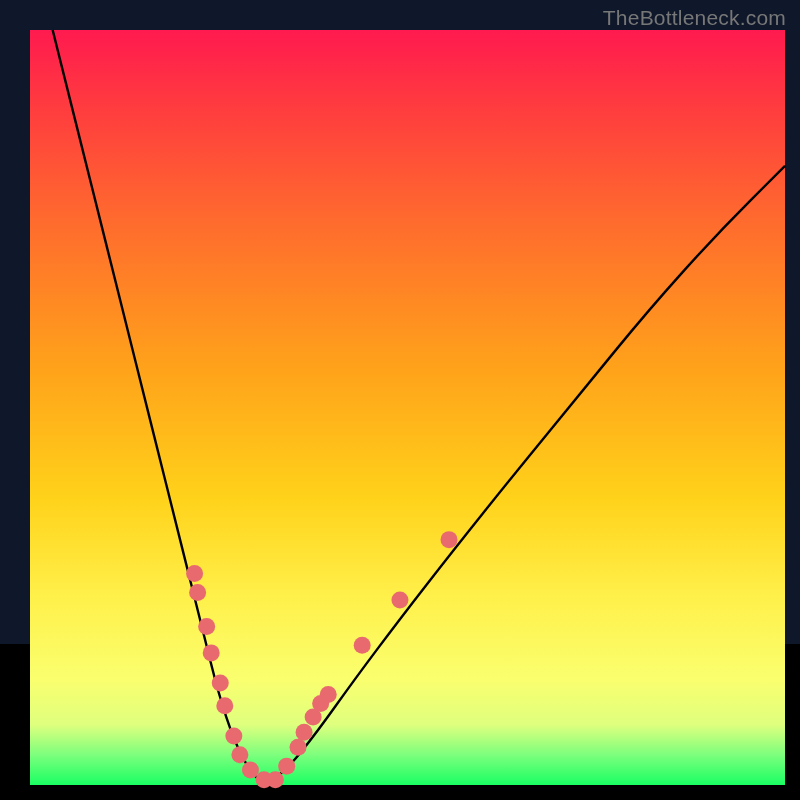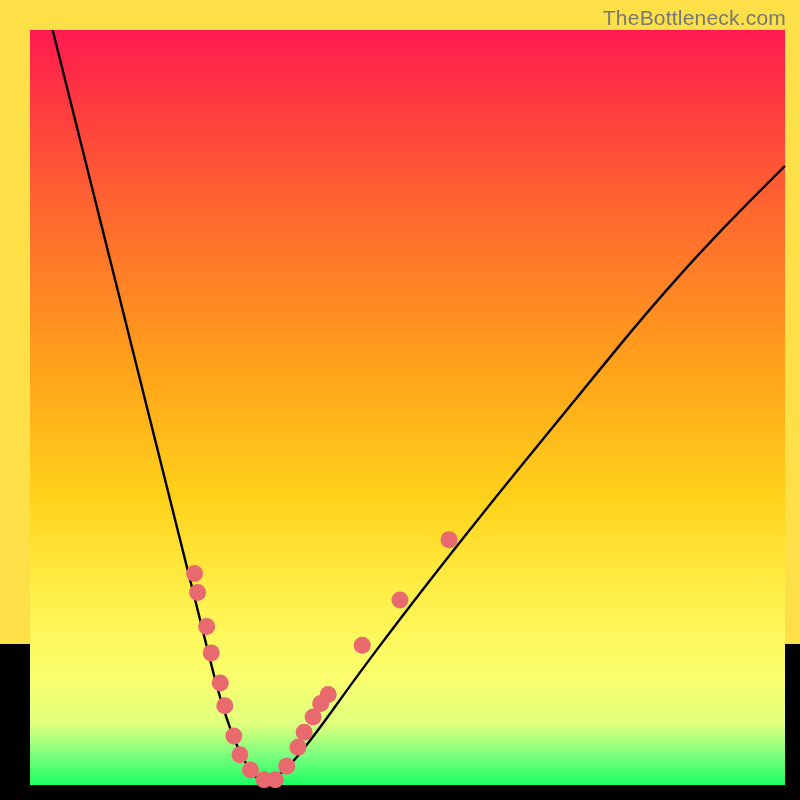--- a/index.html
+++ b/index.html
@@ -8,21 +8,21 @@
     width: 800px;
     height: 800px;
     background: #000;
     overflow: hidden;
     font-family: Arial, Helvetica, sans-serif;
   }
   .stage {
     position: relative;
     width: 800px;
     height: 644px;
-    background: #fde047;
+    background: #0f172a;
   }
   
   .plot {
     position: absolute;
     left: 30px;
     top: 30px;
     width: 755px;   
     height: 755px;  
     background: linear-gradient(to bottom,
       #ff1a4f 0%,

